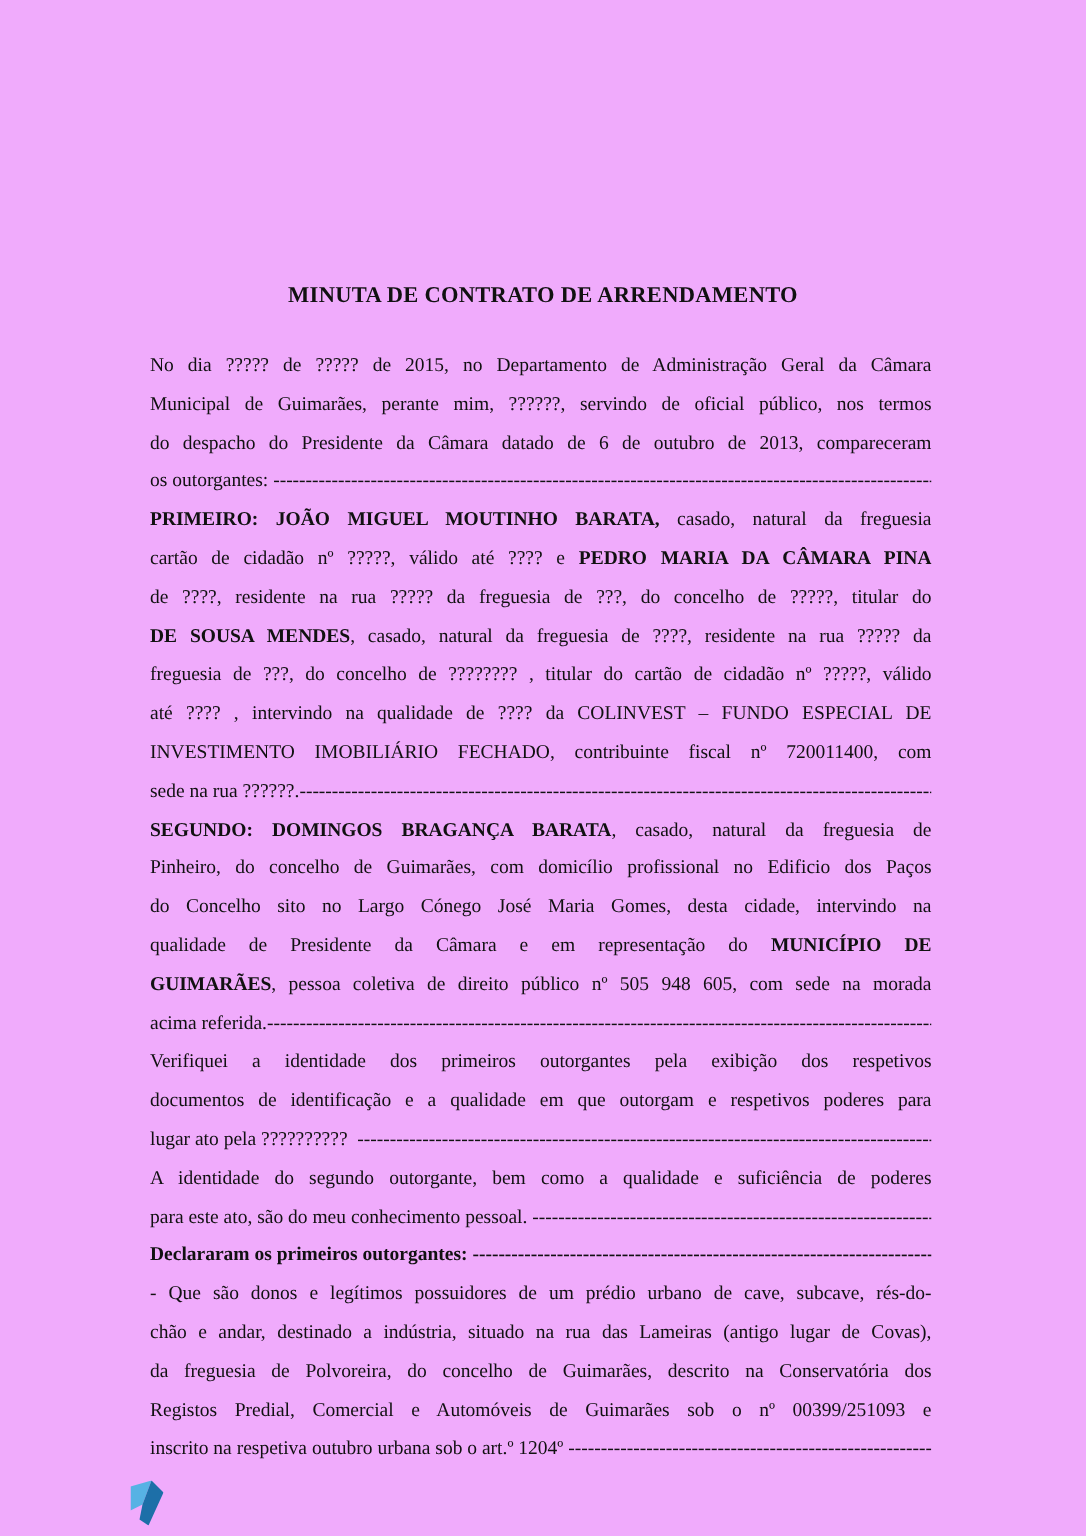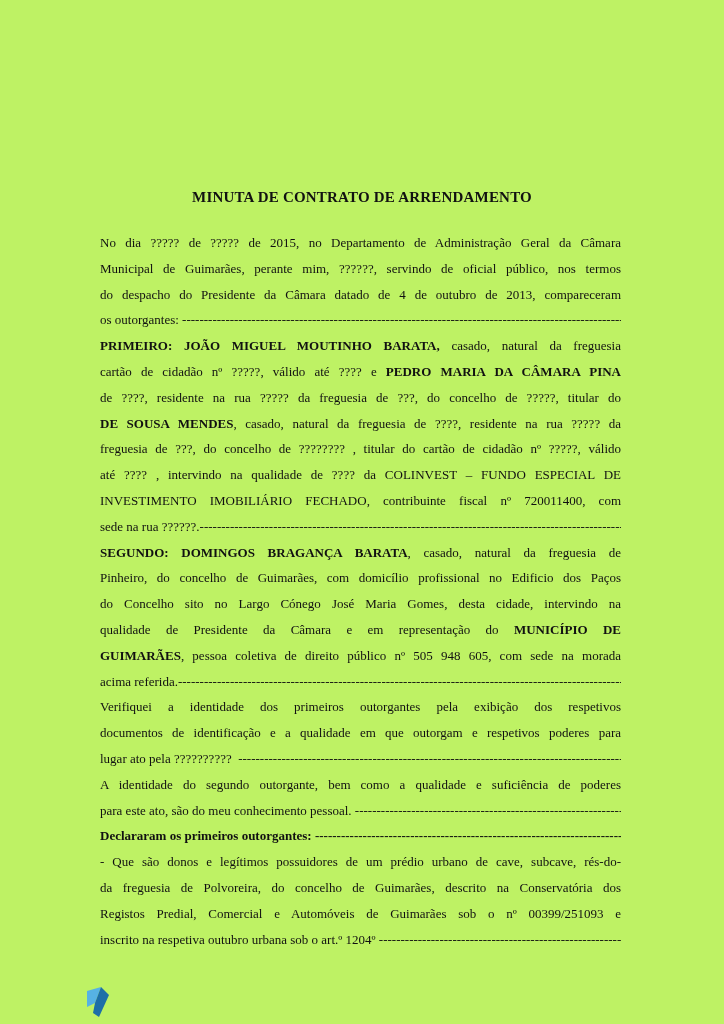--- a/index.html
+++ b/index.html
@@ -4,21 +4,21 @@
 <style>
   html, body {
     margin: 0;
     padding: 0;
     background: #ffffff;
   }
   .page {
     position: relative;
     width: 724px;
     height: 1024px;
-    background: #bef264;
+    background: #f0abfc;
     overflow: hidden;
     font-family: "Liberation Serif", "DejaVu Serif", serif;
     color: #111111;
   }
   .doc-title {
     position: absolute;
     top: 187px;
     left: 0;
     width: 724px;
     text-align: center;
@@ -67,21 +67,21 @@
 <body>
 
 <div class="page">
 
   <div class="doc-title">MINUTA DE CONTRATO DE ARRENDAMENTO</div>
 
   <div class="doc-body">
 
   <div class="line"><span class="run">No dia ????? de ????? de 2015, no Departamento de Administração Geral da Câmara</span></div>
       <div class="line"><span class="run">Municipal de Guimarães, perante mim, ??????, servindo de oficial público, nos termos</span></div>
-      <div class="line"><span class="run">do despacho do Presidente da Câmara datado de 4 de outubro de 2013, compareceram</span></div>
+      <div class="line"><span class="run">do despacho do Presidente da Câmara datado de 6 de outubro de 2013, compareceram</span></div>
       <div class="line fill">
         <span class="run">os outorgantes: </span>
         <span class="dash">------------------------------------------------------------------------------------------------------------------------------------------------------</span>
       </div>
       <div class="line"><span class="run b">PRIMEIRO: JOÃO MIGUEL MOUTINHO BARATA,</span><span class="run"> casado, natural da freguesia</span></div>
       <div class="line"><span class="run">cartão de cidadão nº ?????, válido até ???? e </span><span class="run b">PEDRO MARIA DA CÂMARA PINA</span></div>
       <div class="line"><span class="run">de ????, residente na rua ????? da freguesia de ???, do concelho de ?????, titular do</span></div>
       <div class="line"><span class="run b">DE SOUSA MENDES</span><span class="run">, casado, natural da freguesia de ????, residente na rua ????? da</span></div>
       <div class="line"><span class="run">freguesia de ???, do concelho de ???????? , titular do cartão de cidadão nº ?????, válido</span></div>
       <div class="line"><span class="run">até ???? , intervindo na qualidade de ???? da COLINVEST – FUNDO ESPECIAL DE</span></div>
@@ -108,20 +108,21 @@
       <div class="line"><span class="run">A identidade do segundo outorgante, bem como a qualidade e suficiência de poderes</span></div>
       <div class="line fill">
         <span class="run">para este ato, são do meu conhecimento pessoal. </span>
         <span class="dash">------------------------------------------------------------------------------------------------------------------------------------------------------</span>
       </div>
       <div class="line fill">
         <span class="run b">Declararam os primeiros outorgantes: </span>
         <span class="dash b">------------------------------------------------------------------------------------------------------------------------------------------------------</span>
       </div>
       <div class="line"><span class="run">- Que são donos e legítimos possuidores de um prédio urbano de cave, subcave, rés-do-</span></div>
+      <div class="line"><span class="run">chão e andar, destinado a indústria, situado na rua das Lameiras (antigo lugar de Covas),</span></div>
       <div class="line"><span class="run">da freguesia de Polvoreira, do concelho de Guimarães, descrito na Conservatória dos</span></div>
       <div class="line"><span class="run">Registos Predial, Comercial e Automóveis de Guimarães sob o nº 00399/251093 e</span></div>
       <div class="line fill">
         <span class="run">inscrito na respetiva outubro urbana sob o art.º 1204º </span>
         <span class="dash">------------------------------------------------------------------------------------------------------------------------------------------------------</span>
       </div>
     </div>
 
   <svg class="corner-logo" viewBox="0 0 22 30" xmlns="http://www.w3.org/2000/svg">
     <polygon id="logo-back" points="0,4 14,0 8,16 0,20" fill="#56b2e4"></polygon>

